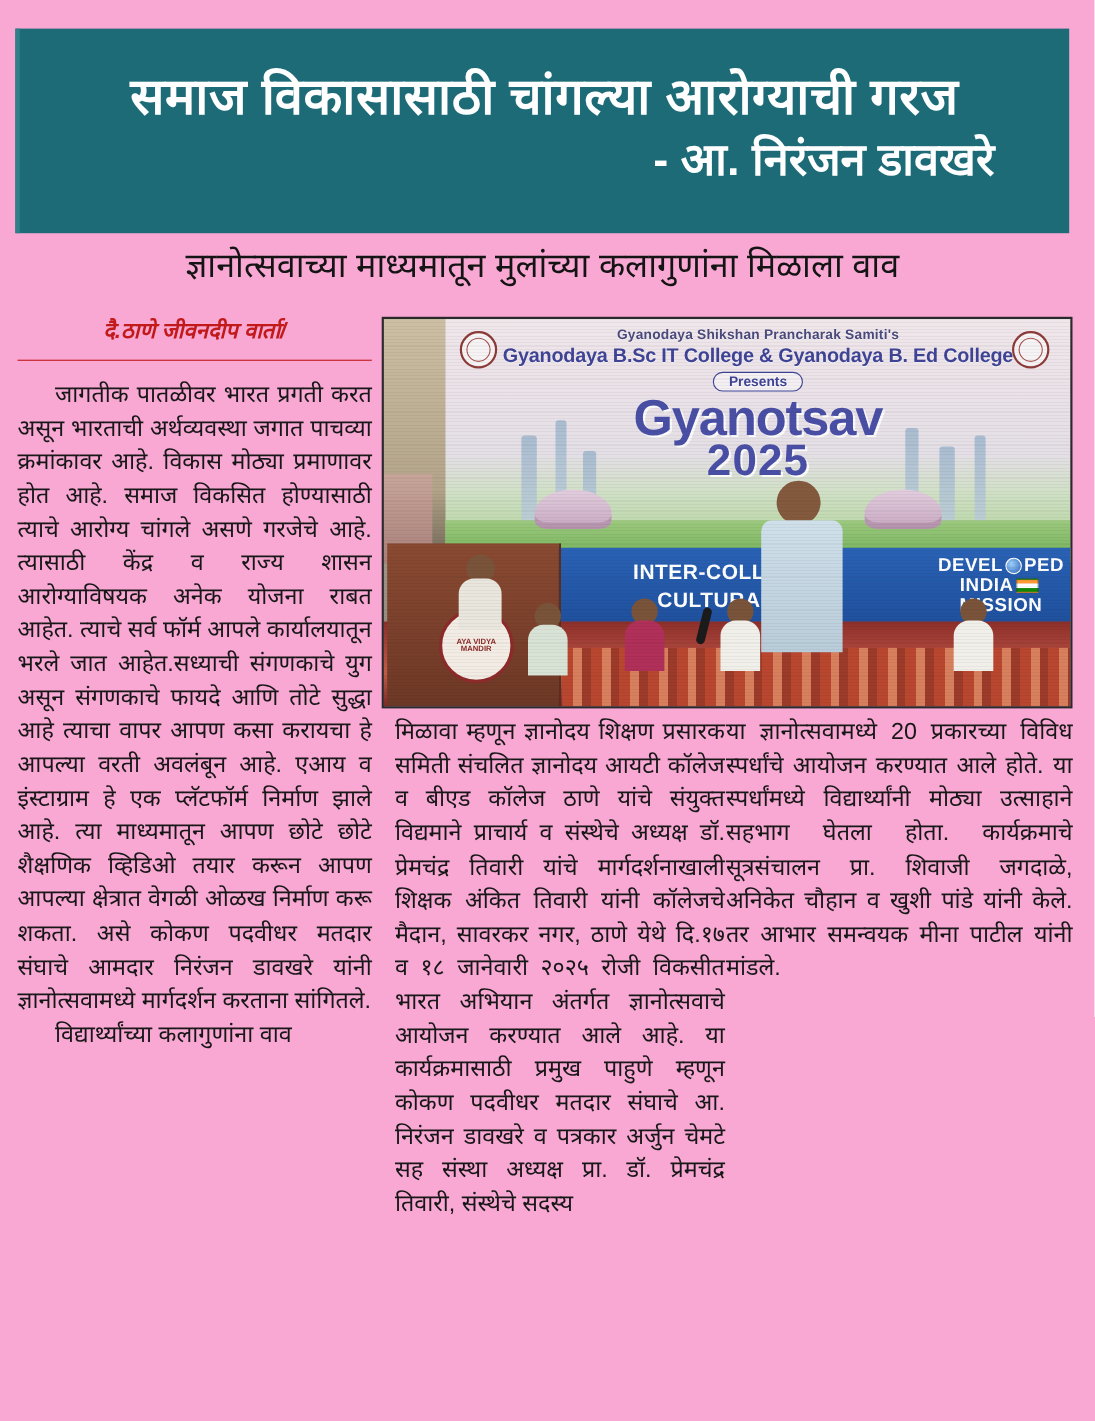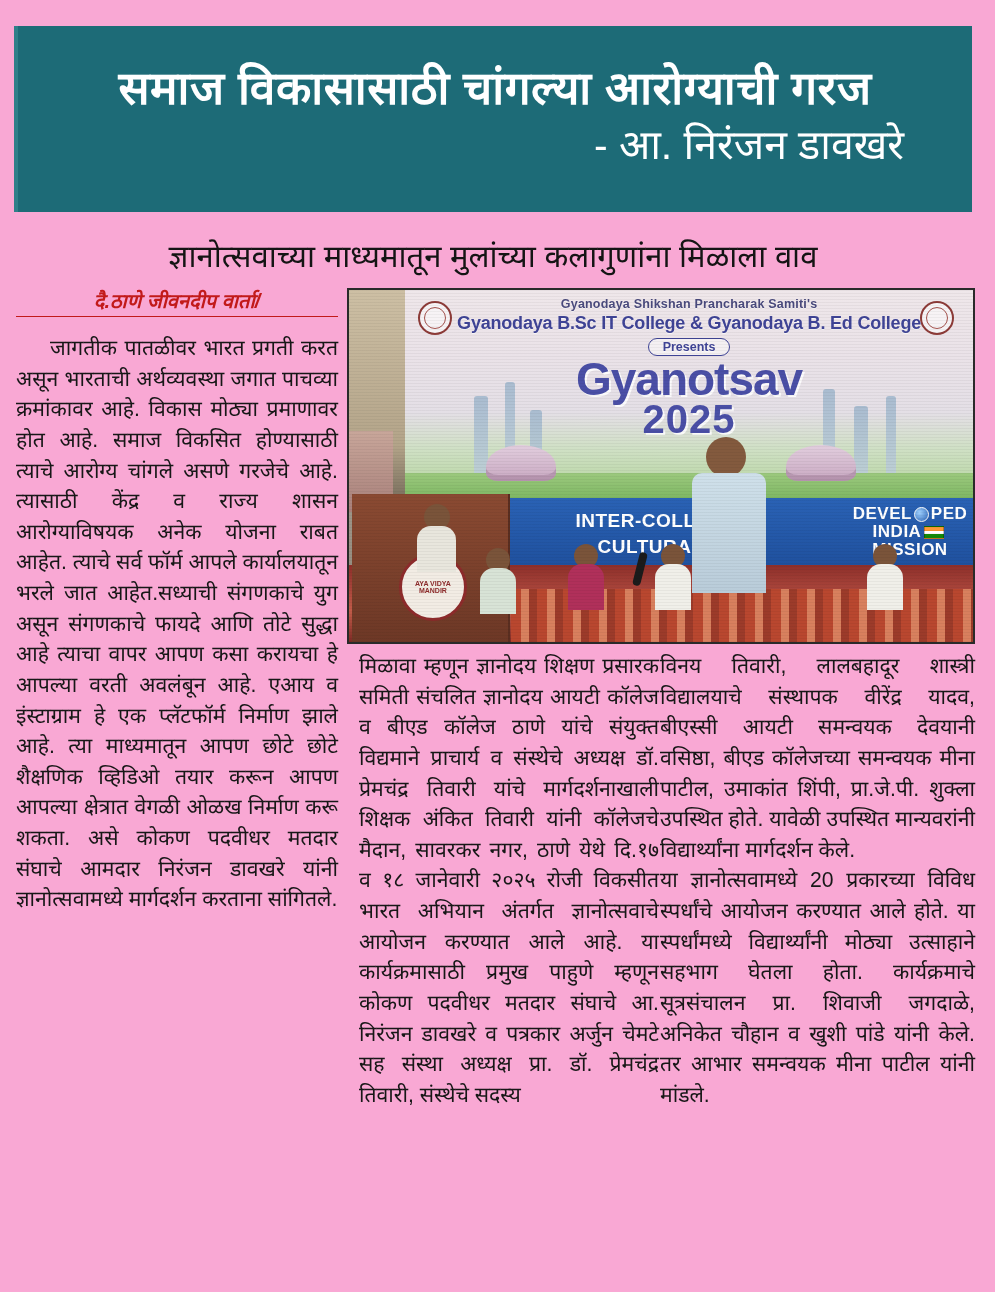--- a/index.html
+++ b/index.html
@@ -43,34 +43,34 @@
     line-height: 1.06;
     font-weight: bold;
     letter-spacing: 0.5px;
     text-align: center;
     white-space: nowrap;
   }
   .headline-line2 {
     color: #ffffff;
     font-size: 41px;
     line-height: 1.1;
-    font-weight: normal;
+    font-weight: bold;
     text-align: right;
     width: 100%;
     padding-right: 58px;
     box-sizing: border-box;
     margin-top: 10px;
     white-space: nowrap;
   }
 
   
   .subheadline {
     position: absolute;
     left: 14px;
-    top: 239px;
+    top: 224px;
     width: 958px;
     text-align: center;
     font-size: 31px;
     line-height: 1.15;
     color: #141414;
     font-weight: 500;
   }
 
   
   .body-area {
@@ -100,21 +100,21 @@
 
   .byline {
     color: #c21a1a;
     font-weight: bold;
     font-size: 20px;
     line-height: 1.3;
     text-align: center;
     font-style: italic;
     margin-bottom: 8px;
   }
-  .byline .l1 { display: block; border-bottom: 1.5px solid #c21a1a; padding-bottom: 2px; }
+  .byline .l1 { display: block; border-bottom: 1.5px solid #c21a1a; padding-bottom: 13px; }
   .byline .l2 { display: block; }
 
   .col1-text { margin-top: 16px; }
   .col-top-offset { margin-top: 363px; }
 
   
   .photo {
     position: absolute;
     left: 333px;
     top: 0px;
@@ -328,20 +328,21 @@
   <div class="subheadline">ज्ञानोत्सवाच्या माध्यमातून मुलांच्या कलागुणांना मिळाला वाव</div>
 
   <div class="body-area">
 
     <div class="col" id="col1">
       <div class="byline">
         <span class="l1">दै.ठाणे जीवनदीप वार्ता/</span>
       </div>
       <div class="col1-text">
         <p class="indent">जागतीक पातळीवर भारत प्रगती करत असून भारताची अर्थव्यवस्था जगात पाचव्या क्रमांकावर आहे. विकास मोठ्या प्रमाणावर होत आहे. समाज विकसित होण्यासाठी त्याचे आरोग्य चांगले असणे गरजेचे आहे. त्यासाठी केंद्र व राज्य शासन आरोग्याविषयक अनेक योजना राबत आहेत. त्याचे सर्व फॉर्म आपले कार्यालयातून भरले जात आहेत.सध्याची संगणकाचे युग असून संगणकाचे फायदे आणि तोटे सुद्धा आहे त्याचा वापर आपण कसा करायचा हे आपल्या वरती अवलंबून आहे. एआय व इंस्टाग्राम हे एक प्लॅटफॉर्म निर्माण झाले आहे. त्या माध्यमातून आपण छोटे छोटे शैक्षणिक व्हिडिओ तयार करून आपण आपल्या क्षेत्रात वेगळी ओळख निर्माण करू शकता. असे कोकण पदवीधर मतदार संघाचे आमदार निरंजन डावखरे यांनी ज्ञानोत्सवामध्ये मार्गदर्शन करताना सांगितले.</p>
+        <p class="indent">विद्यार्थ्यांच्या कलागुणांना वाव</p>
       </div>
     </div>
 
     <div class="photo">
       <div class="photo-inner">
         <div class="banner-top"></div>
         <div class="wall-left"></div>
         <div class="wall-left2"></div>
 
         <div class="tower" style="left:20%; top:30%; width:14px; height:28%;"></div>
@@ -416,18 +417,17 @@
 
         <div class="grain"></div>
       </div>
     </div>
 
     <div class="col col-top-offset" id="col2">
       <p>मिळावा म्हणून ज्ञानोदय शिक्षण प्रसारक समिती संचलित ज्ञानोदय आयटी कॉलेज व बीएड कॉलेज ठाणे यांचे संयुक्त विद्यमाने प्राचार्य व संस्थेचे अध्यक्ष डॉ. प्रेमचंद्र तिवारी यांचे मार्गदर्शनाखाली शिक्षक अंकित तिवारी यांनी कॉलेजचे मैदान, सावरकर नगर, ठाणे येथे दि.१७ व १८ जानेवारी २०२५ रोजी विकसीत भारत अभियान अंतर्गत ज्ञानोत्सवाचे आयोजन करण्यात आले आहे. या कार्यक्रमासाठी प्रमुख पाहुणे म्हणून कोकण पदवीधर मतदार संघाचे आ. निरंजन डावखरे व पत्रकार अर्जुन चेमटे सह संस्था अध्यक्ष प्रा. डॉ. प्रेमचंद्र तिवारी, संस्थेचे सदस्य</p>
     </div>
 
     <div class="col col-top-offset" id="col3">
-      <p>विनय तिवारी, लालबहादूर शास्त्री विद्यालयाचे संस्थापक वीरेंद्र यादव, बीएस्सी आयटी समन्वयक देवयानी वसिष्ठा, बीएड कॉलेजच्या समन्वयक मीना पाटील, उमाकांत शिंपी, प्रा.जे.पी. शुक्ला उपस्थित होते. यावेळी उपस्थित मान्यवरांनी विद्यार्थ्यांना मार्गदर्शन केले.</p>
       <p>या ज्ञानोत्सवामध्ये 20 प्रकारच्या विविध स्पर्धांचे आयोजन करण्यात आले होते. या स्पर्धांमध्ये विद्यार्थ्यांनी मोठ्या उत्साहाने सहभाग घेतला होता. कार्यक्रमाचे सूत्रसंचालन प्रा. शिवाजी जगदाळे, अनिकेत चौहान व खुशी पांडे यांनी केले. तर आभार समन्वयक मीना पाटील यांनी मांडले.</p>
     </div>
 
   </div>
 </div>
 
 </body></html>

